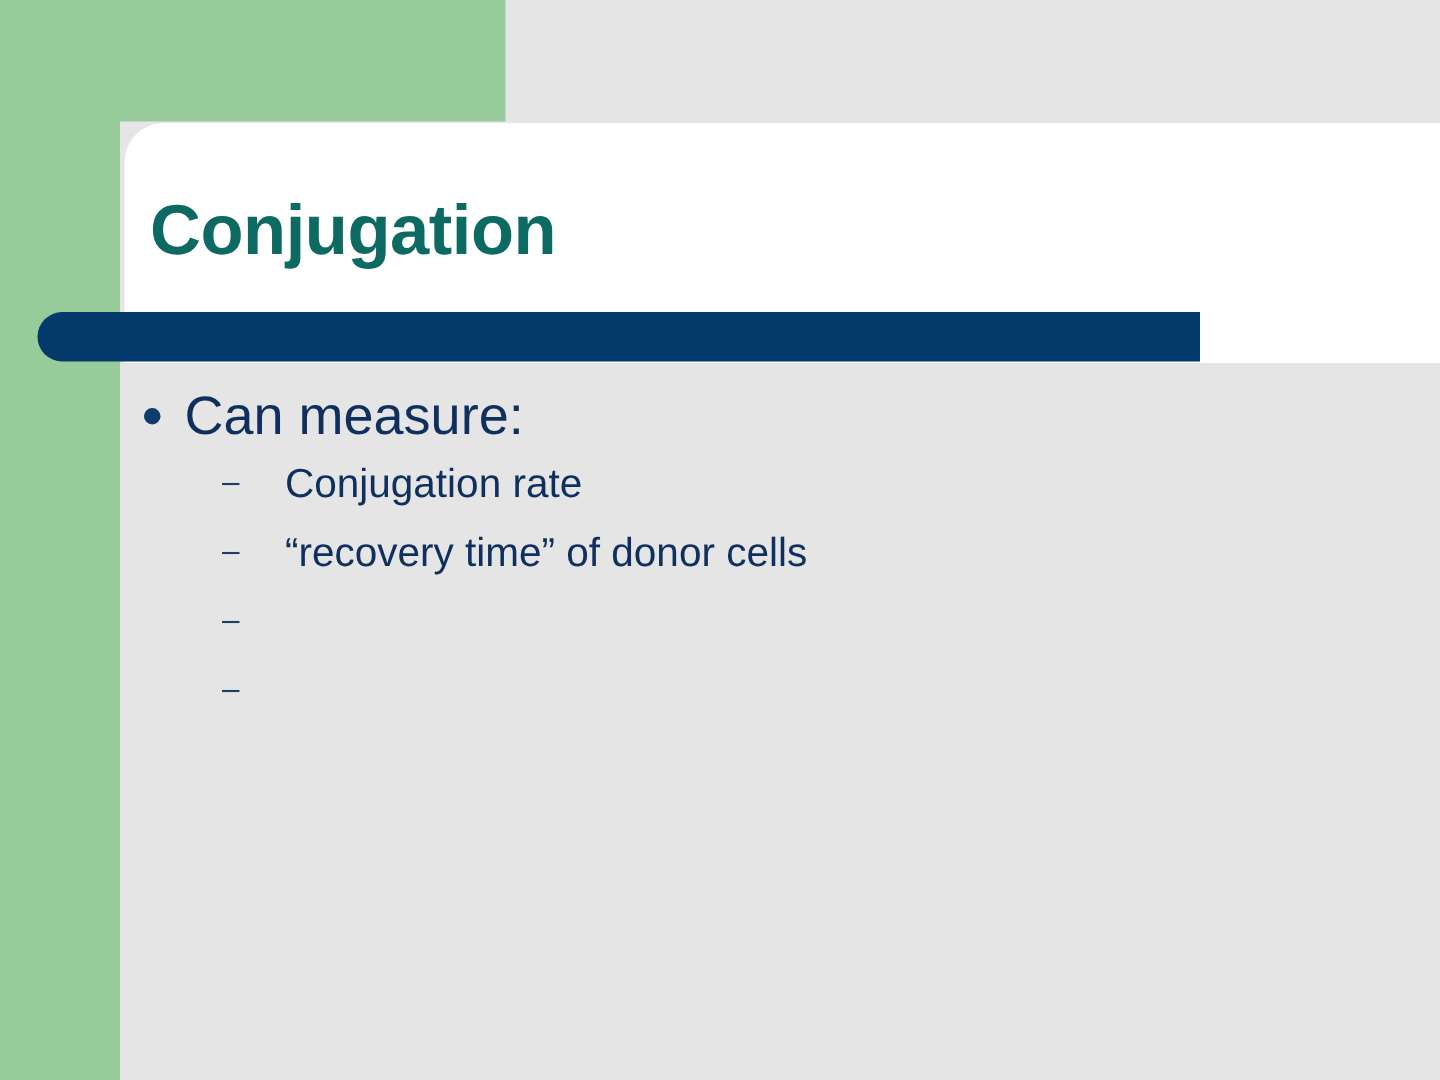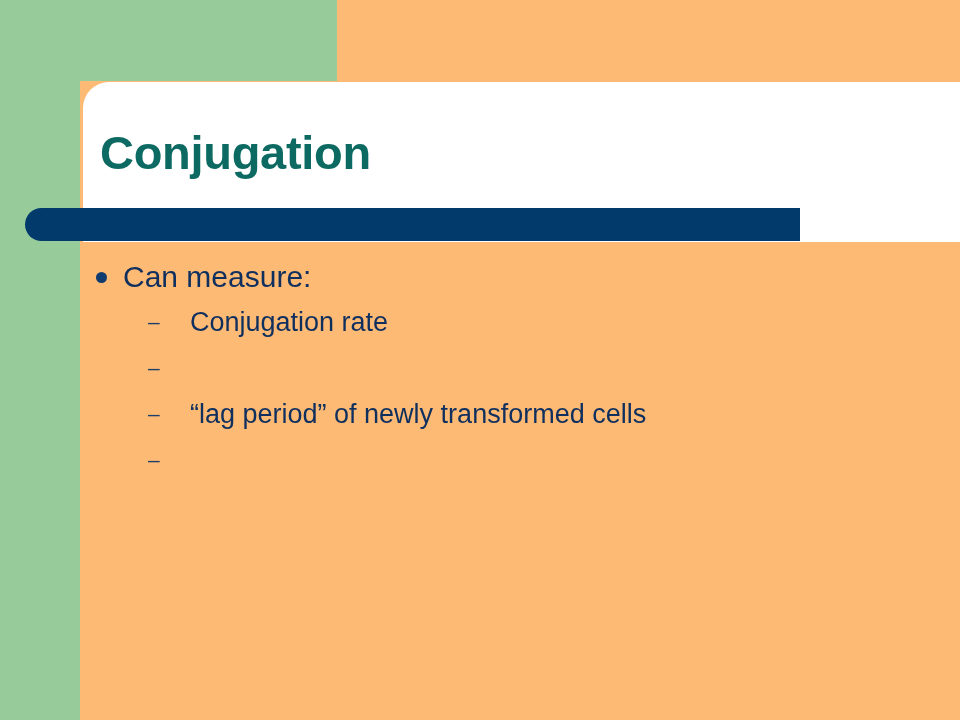--- a/index.html
+++ b/index.html
@@ -6,21 +6,21 @@
   html, body {
     margin: 0;
     padding: 0;
     background: #ffffff;
   }
 
   #slide {
     position: relative;
     width: 960px;
     height: 720px;
-    background: #fdba74;
+    background: #e5e5e5;
     overflow: hidden;
     font-family: "Liberation Sans", sans-serif;
     -webkit-font-smoothing: antialiased;
   }
 
   
 
   
   .deco-green-strip {
     position: absolute;
@@ -83,21 +83,21 @@
     position: absolute;
     left: 96px;
     top: 258px;
     width: 800px;
   }
 
   .bullet-l1 {
     display: flex;
     align-items: flex-start;
     color: #0f2f5e;
-    font-size: 30px;
+    font-size: 36px;
     line-height: 38px;
     margin-bottom: 3px;
   }
 
   .bullet-l1 .marker-dot {
     flex: 0 0 auto;
     width: 11px;
     height: 11px;
     margin-top: 14px;
     margin-right: 16px;
@@ -165,25 +165,25 @@
 
     <ul class="sub-list">
 
       <li class="bullet-l2">
         <span class="marker-dash">–</span>
         <span class="text">Conjugation rate</span>
       </li>
 
       <li class="bullet-l2">
         <span class="marker-dash">–</span>
+        <span class="text">“recovery time” of donor cells</span>
       </li>
 
       <li class="bullet-l2">
         <span class="marker-dash">–</span>
-        <span class="text">“lag period” of newly transformed cells</span>
       </li>
 
       <li class="bullet-l2">
         <span class="marker-dash">–</span>
       </li>
 
     </ul>
   </div>
 
 </div>

